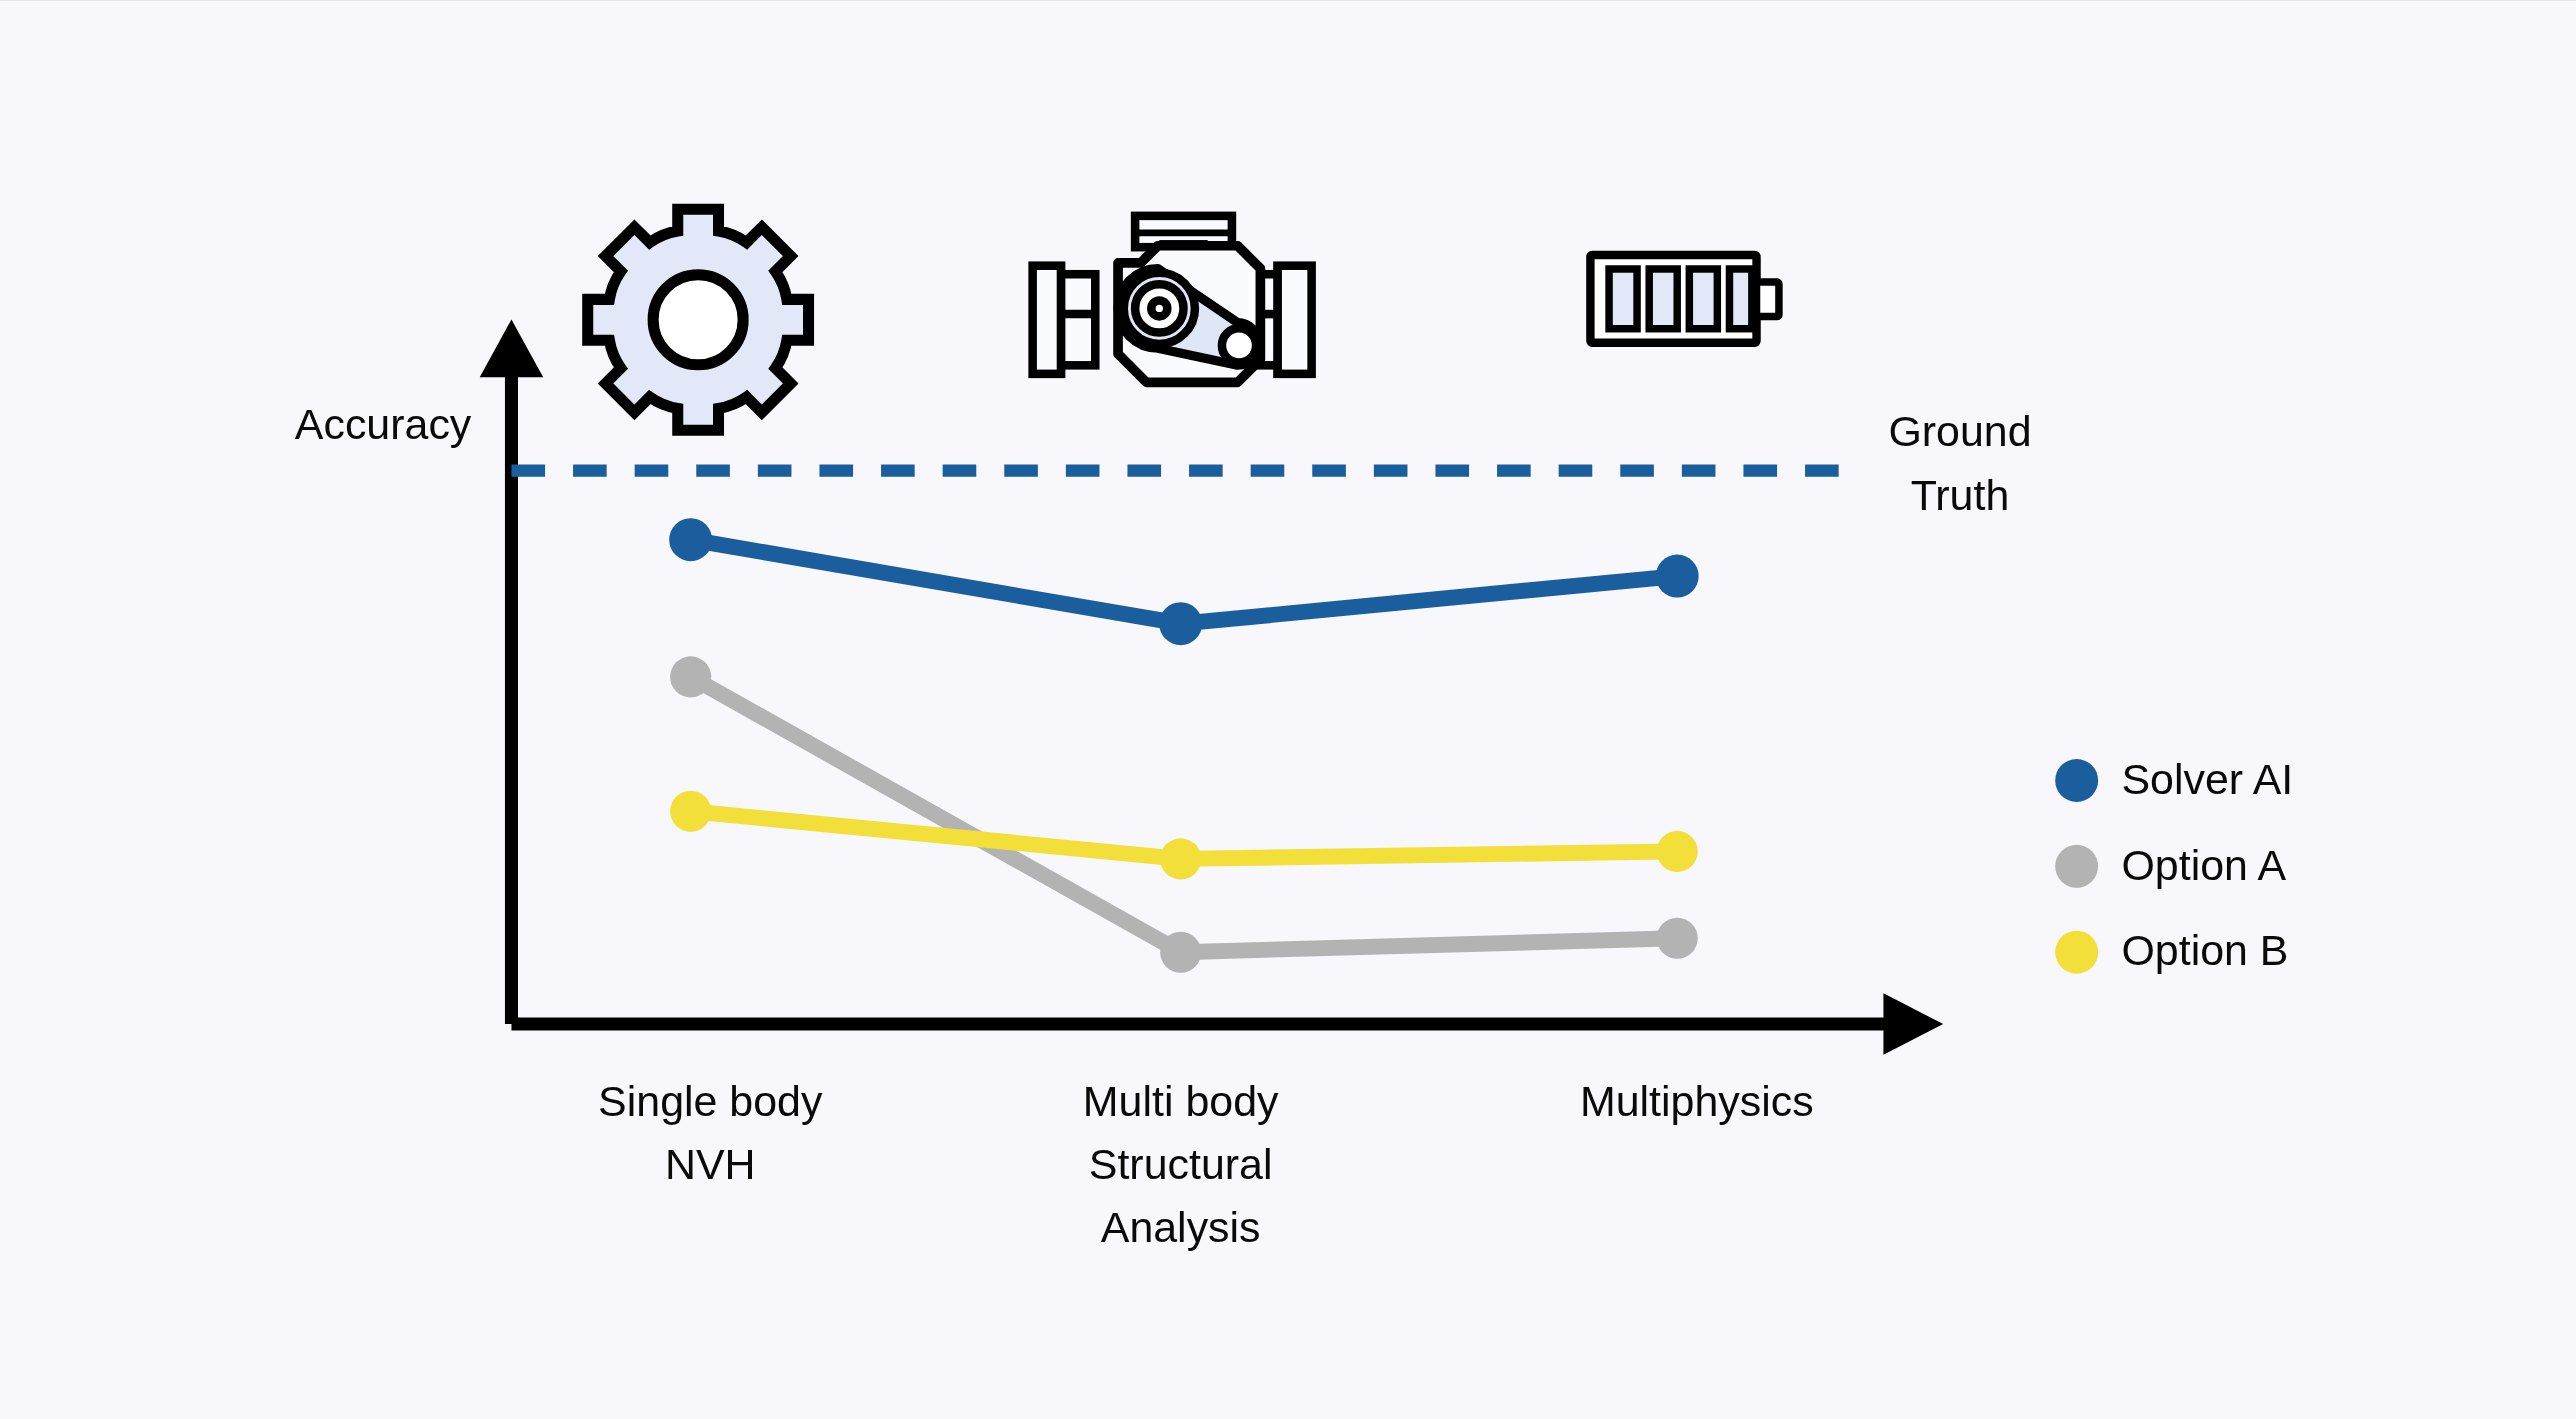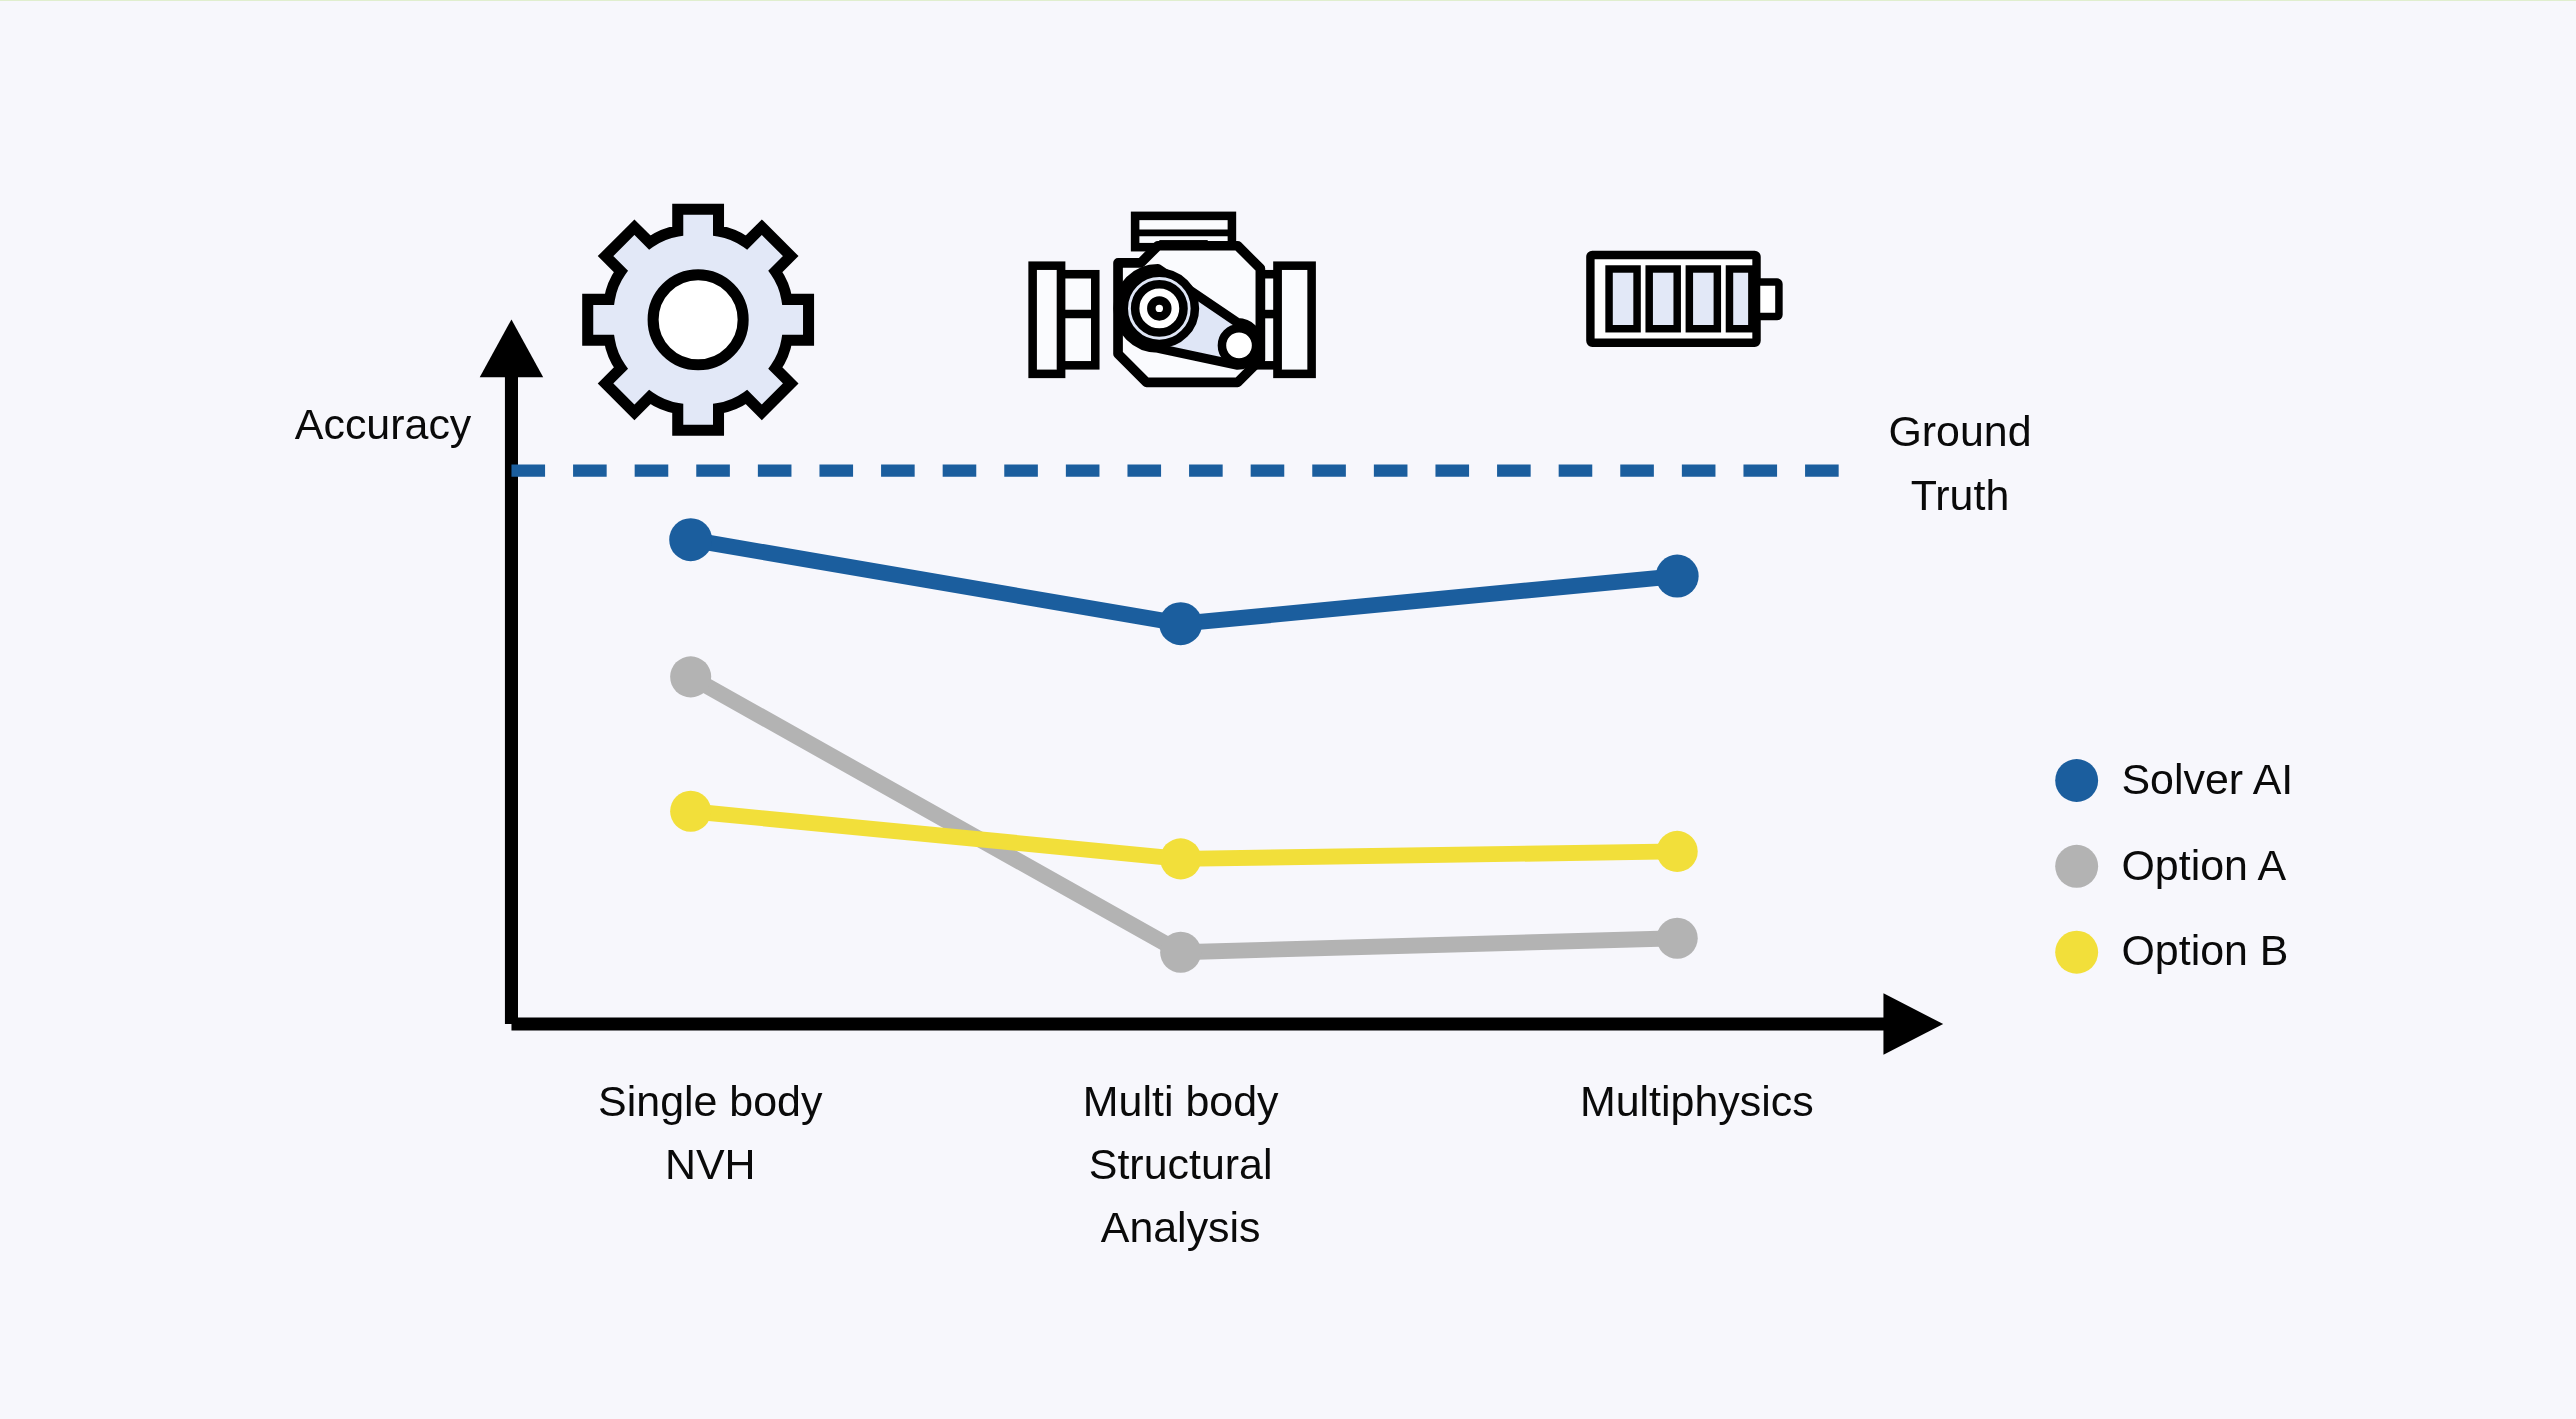--- a/index.html
+++ b/index.html
@@ -4,21 +4,21 @@
 <style>
   html, body {
     margin: 0;
     padding: 0;
     background: #F7F7FC;
   }
   #stage {
     position: relative;
     width: 2576px;
     height: 1420px;
-    background: #84cc16;
+    background: #a3a3a3;
     overflow: hidden;
     font-family: "Liberation Sans", sans-serif;
   }
   #chart-svg {
     position: absolute;
     left: 0;
     top: 0;
     width: 2576px;
     height: 1420px;
     display: block;

